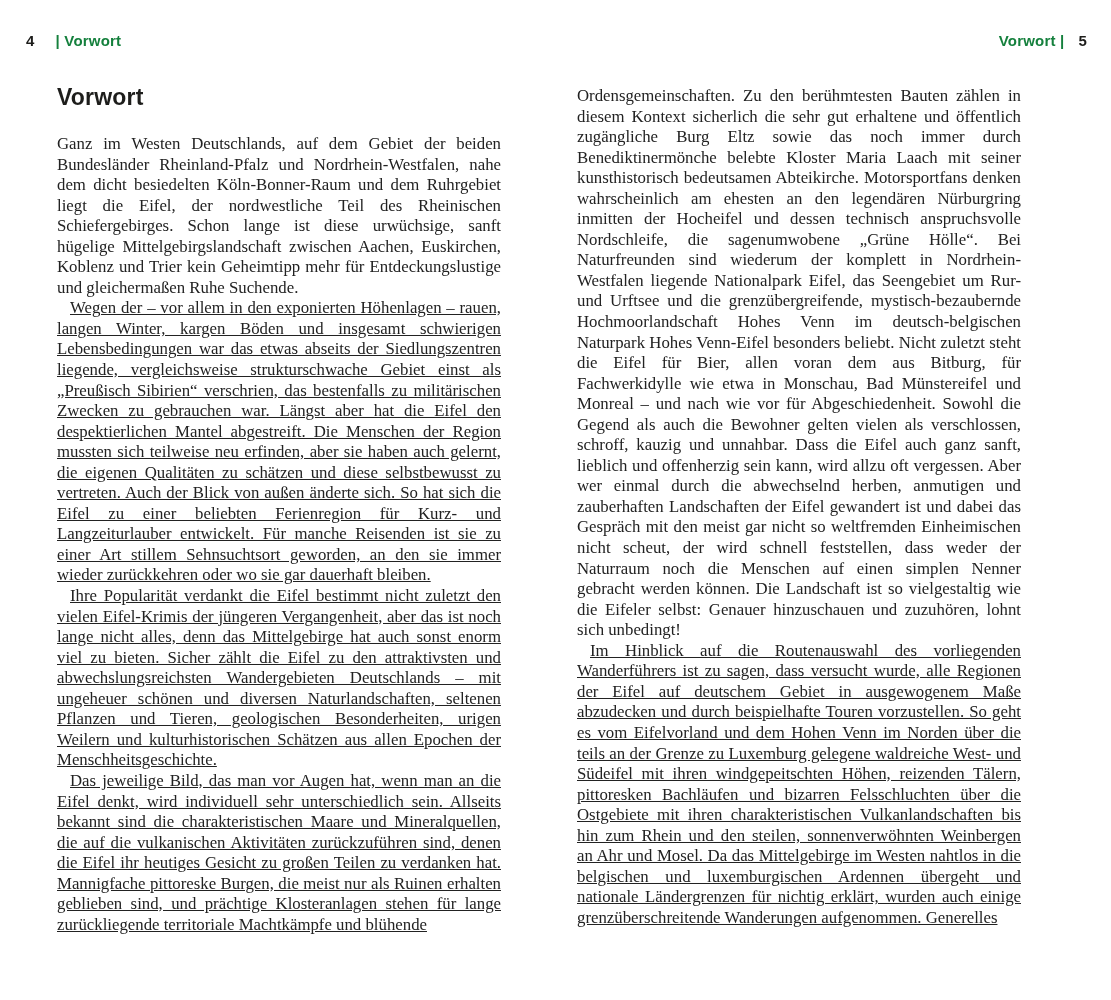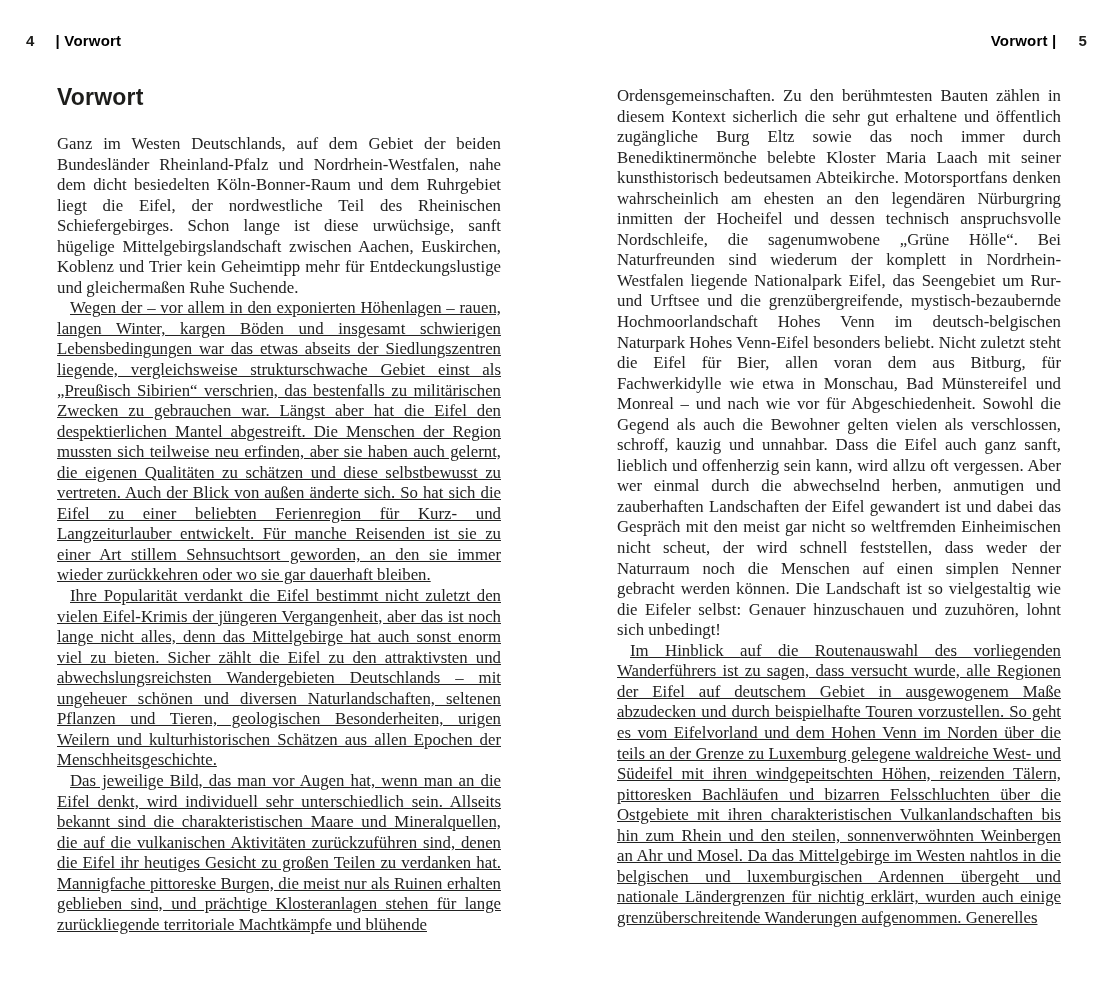--- a/index.html
+++ b/index.html
@@ -22,31 +22,31 @@
     top: 32px;
     display: flex;
     align-items: baseline;
     font-family: "Liberation Sans", "DejaVu Sans", sans-serif;
     font-weight: 700;
     font-size: 15px;
     letter-spacing: 0.2px;
     white-space: nowrap;
   }
   .running-head.left  { left: 26px;  gap: 21px; }
-  .running-head.right { right: 24px; gap: 22px; align-items: flex-end; }
+  .running-head.right { right: 24px; gap: 14px; align-items: flex-end; }
   .pagenum { color: #1d1d1b; }
-  .accent  { color: #000000; }
+  .accent  { color: #15803d; }
 
   
   .col {
     position: absolute;
     width: 444px;
   }
   .col-left  { left: 57px;  top: 84px; }
-  .col-right { left: 617px; top: 86px; }
+  .col-right { left: 577px; top: 86px; }
 
   .chapter-title {
     font-family: "Liberation Sans", "DejaVu Sans", sans-serif;
     font-weight: 700;
     font-size: 23px;
     color: #1d1d1b;
     margin: 0 0 23px 0;
     letter-spacing: 0.2px;
   }
 

